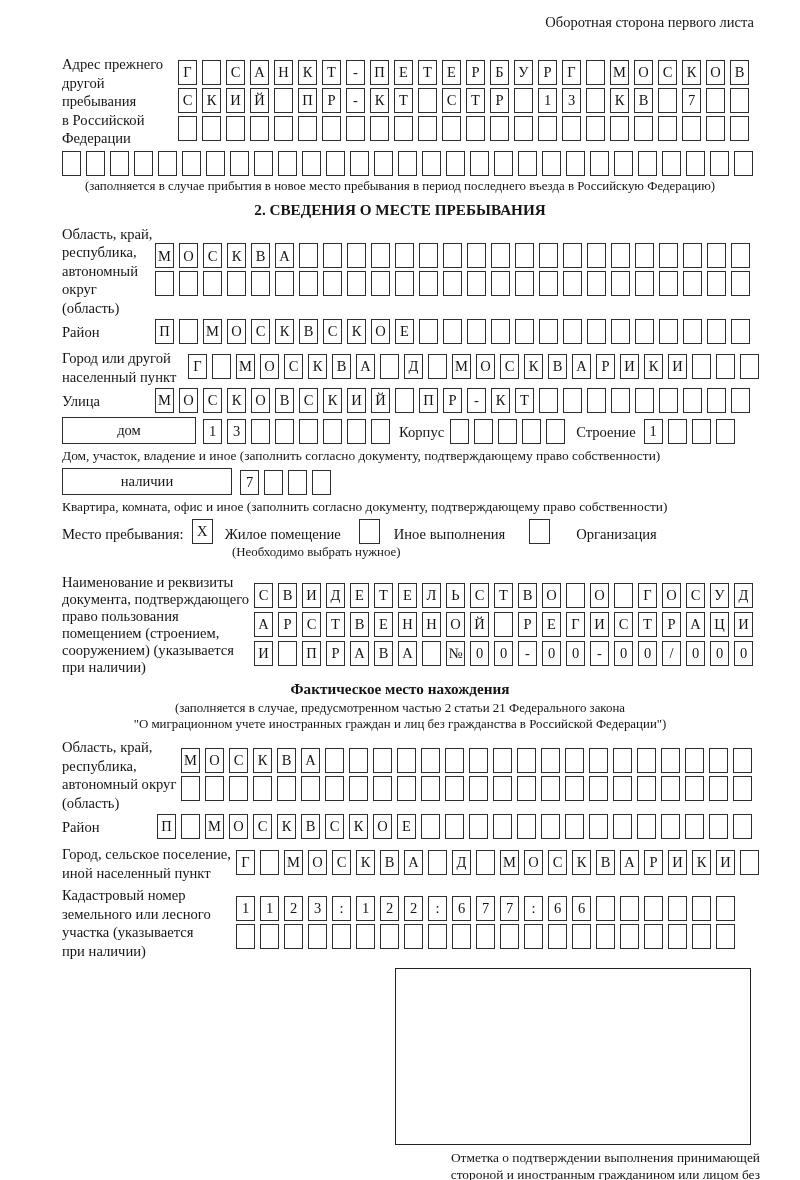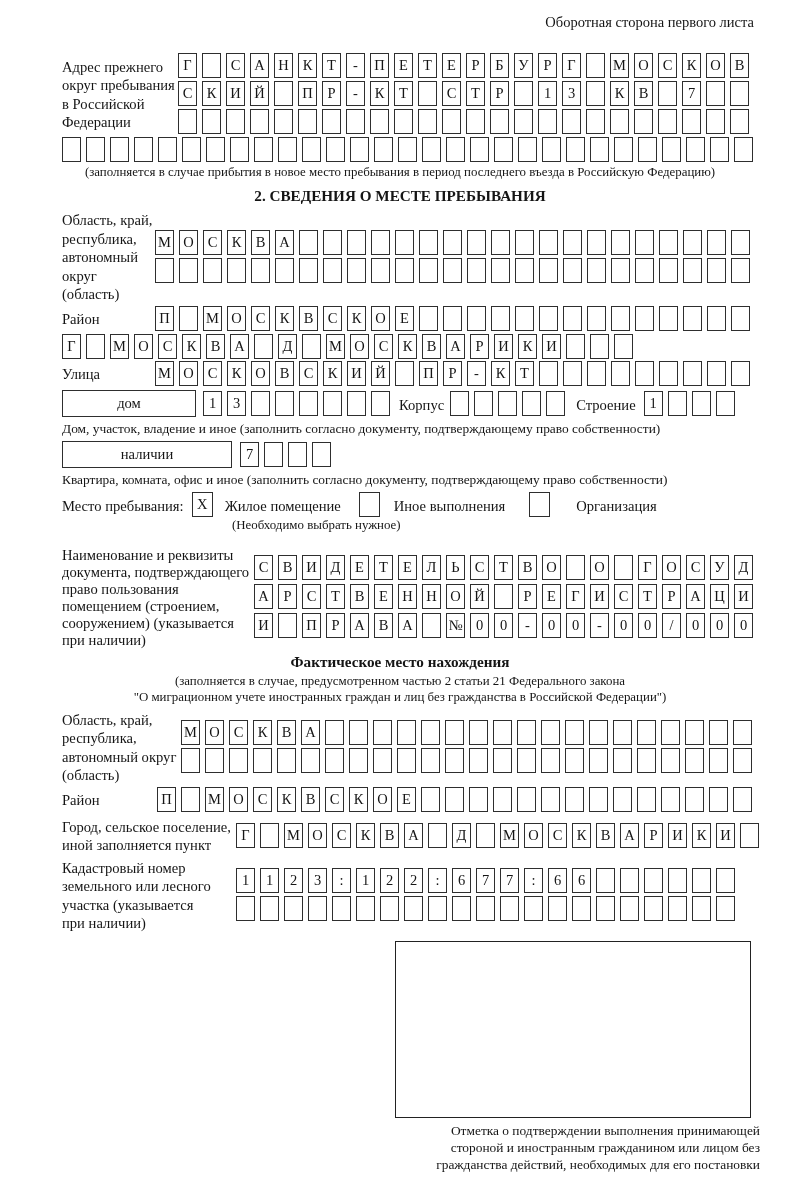--- a/index.html
+++ b/index.html
@@ -38,21 +38,21 @@
 </head>
 <body>
 
 <div class="page">
 
   <div class="header-note">Оборотная сторона первого листа</div>
 
   <div class="frow" style="margin-top:22px">
     <div class="lbl w116">
       <div>Адрес прежнего</div>
-      <div>округ пребывания</div>
+      <div>другой пребывания</div>
       <div>в Российской</div>
       <div>Федерации</div>
     </div>
     <div class="cellcol">
       <div class="cellrow">
           <span class="cell">Г</span>
           <span class="cell"></span>
           <span class="cell">С</span>
           <span class="cell">А</span>
           <span class="cell">Н</span>
@@ -255,20 +255,24 @@
         <span class="cell"></span>
         <span class="cell"></span>
         <span class="cell"></span>
         <span class="cell"></span>
         <span class="cell"></span>
         <span class="cell"></span>
       </div>
   </div>
 
   <div class="frow mt3">
+    <div class="lbl w126">
+      <div>Город или другой</div>
+      <div>населенный пункт</div>
+    </div>
     <div class="cellrow">
         <span class="cell">Г</span>
         <span class="cell"></span>
         <span class="cell">М</span>
         <span class="cell">О</span>
         <span class="cell">С</span>
         <span class="cell">К</span>
         <span class="cell">В</span>
         <span class="cell">А</span>
         <span class="cell"></span>
@@ -549,21 +553,21 @@
         <span class="cell"></span>
         <span class="cell"></span>
         <span class="cell"></span>
         <span class="cell"></span>
       </div>
   </div>
 
   <div class="frow mt4">
     <div class="lbl w174">
       <div>Город, сельское поселение,</div>
-      <div>иной заполняется пункт</div>
+      <div>иной населенный пункт</div>
     </div>
     <div class="cellrow">
         <span class="cell">Г</span>
         <span class="cell"></span>
         <span class="cell">М</span>
         <span class="cell">О</span>
         <span class="cell">С</span>
         <span class="cell">К</span>
         <span class="cell">В</span>
         <span class="cell">А</span>

